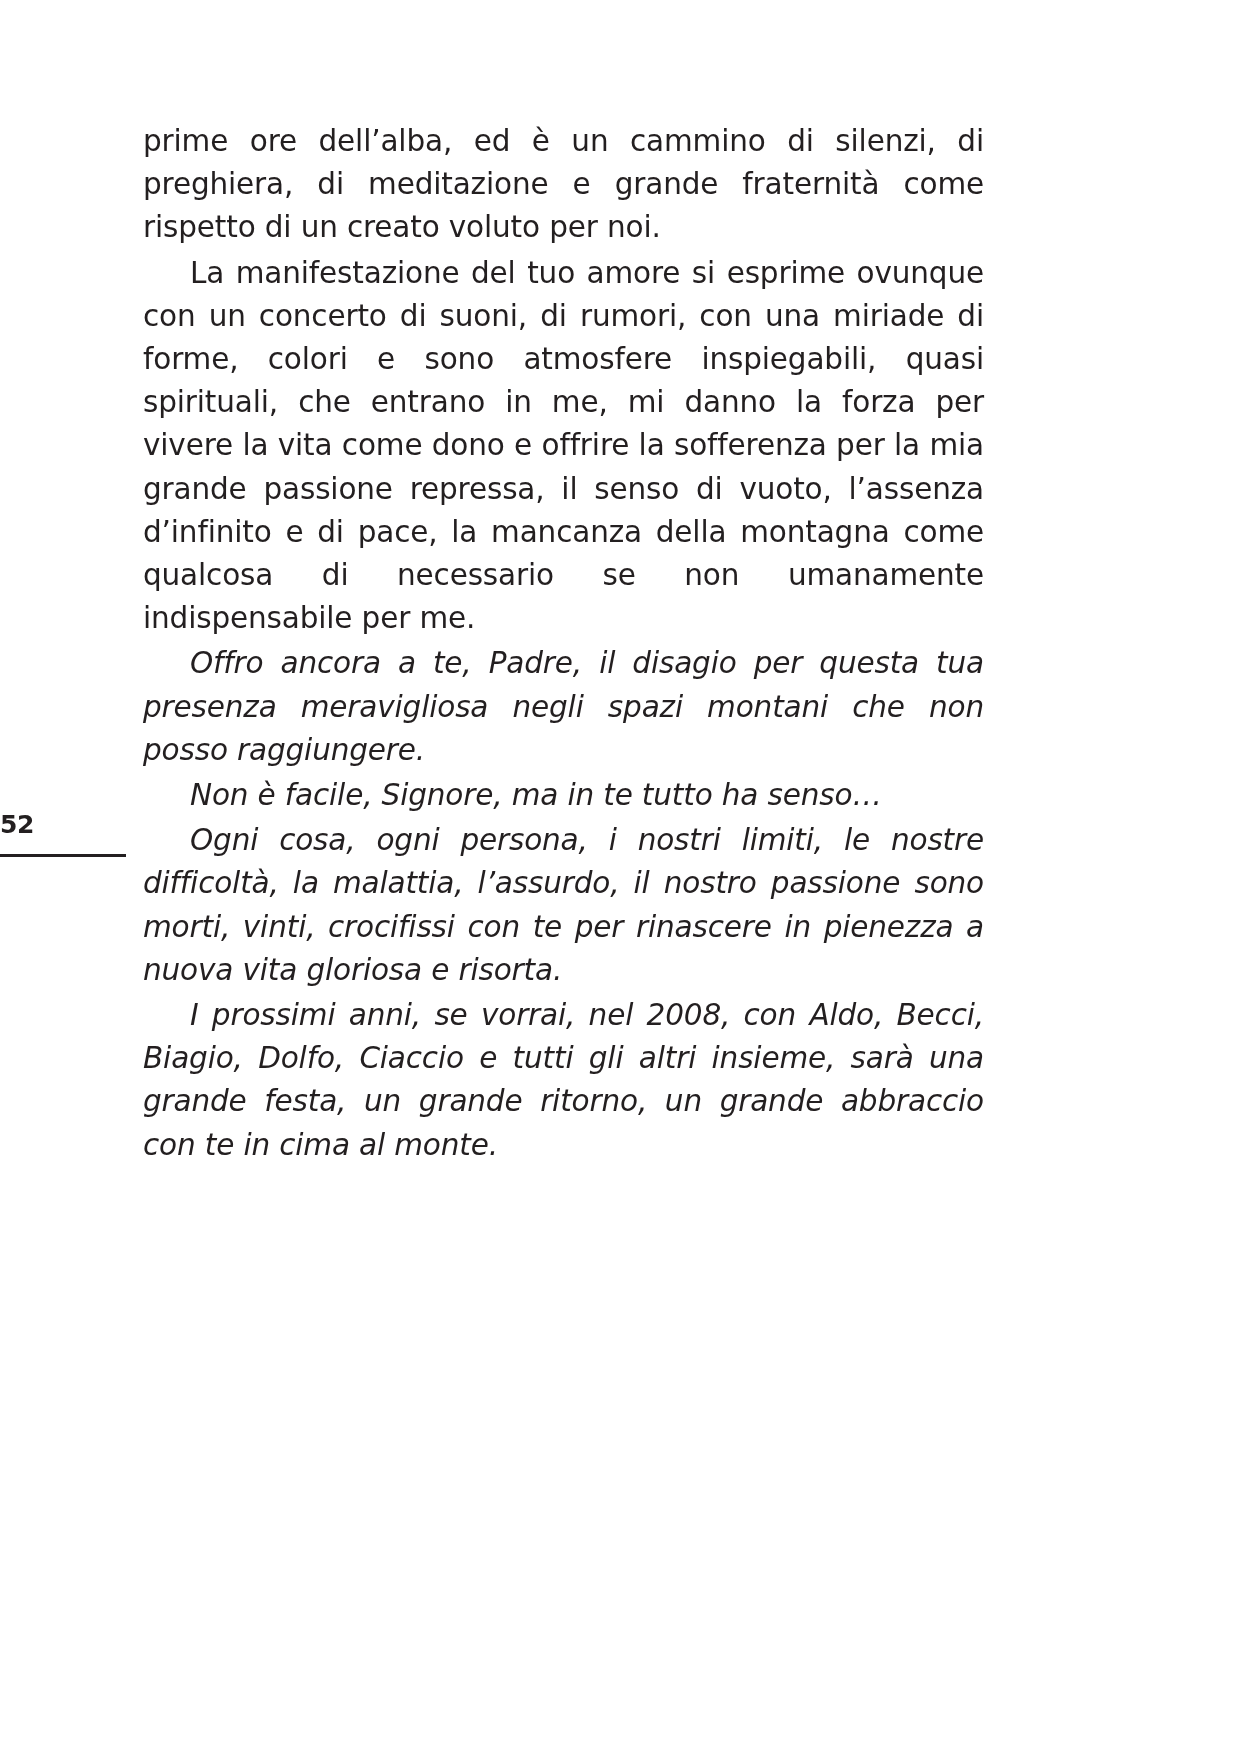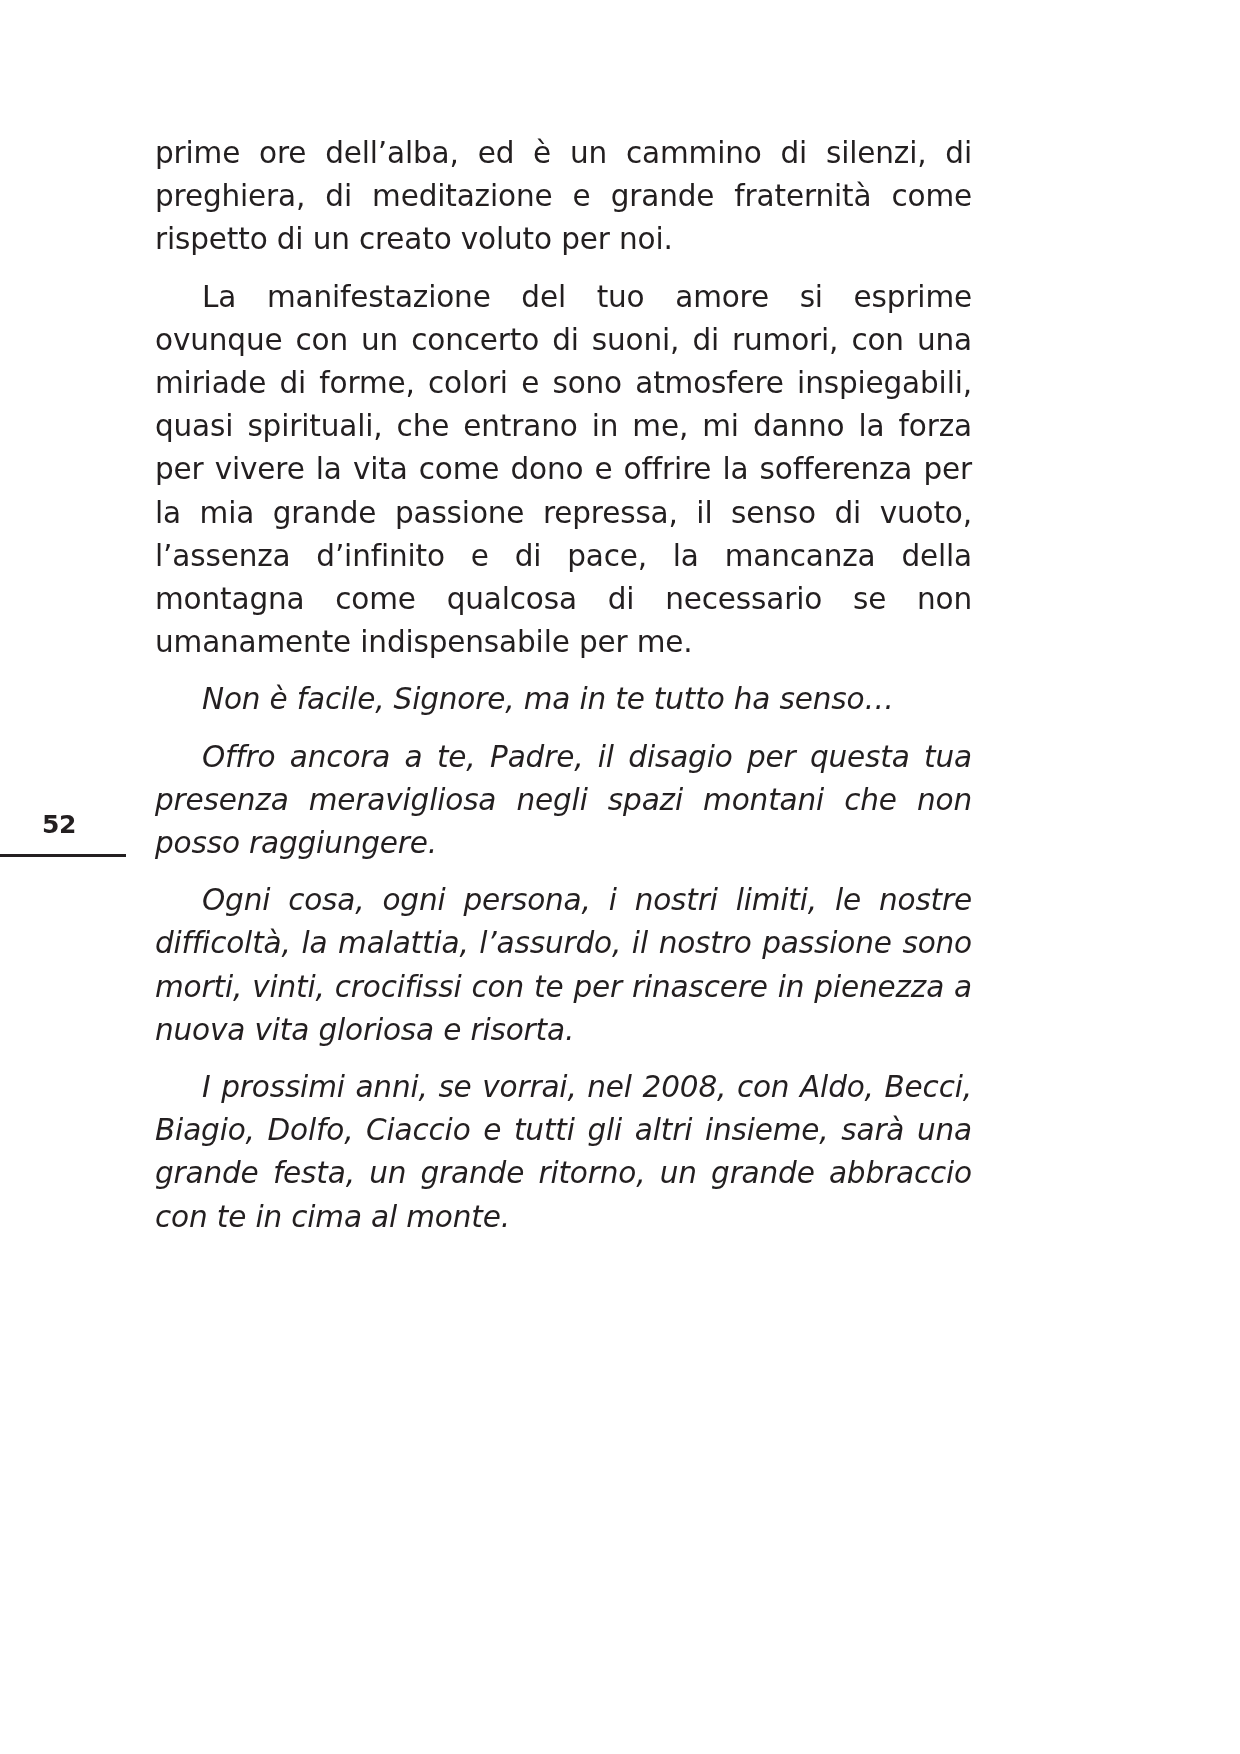--- a/index.html
+++ b/index.html
@@ -16,21 +16,21 @@
     overflow: hidden;
     font-family: "DejaVu Sans", "Liberation Sans", sans-serif;
   }
 
   
   .folio-block {
     position: absolute;
     left: 0;
     top: 812px;
     width: 126px;
-    text-align: center;
+    text-align: left;
   }
 
   .folio-number {
     font-family: "DejaVu Sans", "Liberation Sans", sans-serif;
     font-size: 25px;
     font-weight: 700;
     color: #231f20;
     letter-spacing: -0.5px;
     line-height: 1;
     padding-right: 8px;
@@ -48,21 +48,21 @@
 
   
   .textcol {
     position: absolute;
     left: 141px;
     top: 118px;
     width: 845px;
   }
 
   .para {
-    margin: 14px;
+    margin: 2px;
     color: #231f20;
     font-size: 29.5px;
     line-height: 43.2px;
     text-align: justify;
     text-justify: inter-word;
     letter-spacing: -0.15px;
     word-spacing: 0px;
     -webkit-font-smoothing: antialiased;
   }
 
@@ -85,19 +85,19 @@
 <div class="page">
 
   <div class="folio-block">
     <span class="folio-number">52</span>
   </div>
   <div class="folio-rule"></div>
 
   <div class="textcol">
     <p class="para">prime ore dell’alba, ed è un cammino di silenzi, di preghiera, di meditazione e grande fraternità come rispetto di un creato voluto per noi.</p>
     <p class="para indent">La manifestazione del tuo amore si esprime ovunque con un concerto di suoni, di rumori, con una miriade di forme, colori e sono atmosfere inspiegabili, quasi spirituali, che entrano in me, mi danno la forza per vivere la vita come dono e offrire la sofferenza per la mia grande passione repressa, il senso di vuoto, l’assenza d’infinito  e di pace, la mancanza della montagna come qualcosa di necessario se non umanamente indispensabile per me.</p>
+    <p class="para indent italic">Offro ancora a te, Padre, il disagio per questa tua presenza meravigliosa negli spazi montani che non posso raggiungere.</p>
     <p class="para indent italic">Non è facile, Signore, ma in te tutto ha senso…</p>
-    <p class="para indent italic">Offro ancora a te, Padre, il disagio per questa tua presenza meravigliosa negli spazi montani che non posso raggiungere.</p>
     <p class="para indent italic">Ogni cosa, ogni persona, i nostri limiti, le nostre difficoltà, la malattia, l’assurdo, il nostro passione sono morti, vinti, crocifissi con te per rinascere in  pienezza  a nuova vita gloriosa e risorta.</p>
     <p class="para indent italic">I prossimi anni, se vorrai, nel 2008, con Aldo, Becci, Biagio, Dolfo, Ciaccio e  tutti gli altri insieme, sarà una grande festa, un grande ritorno, un grande abbraccio con te in cima al monte.</p>
   </div>
 
 </div>
 
 </body></html>

